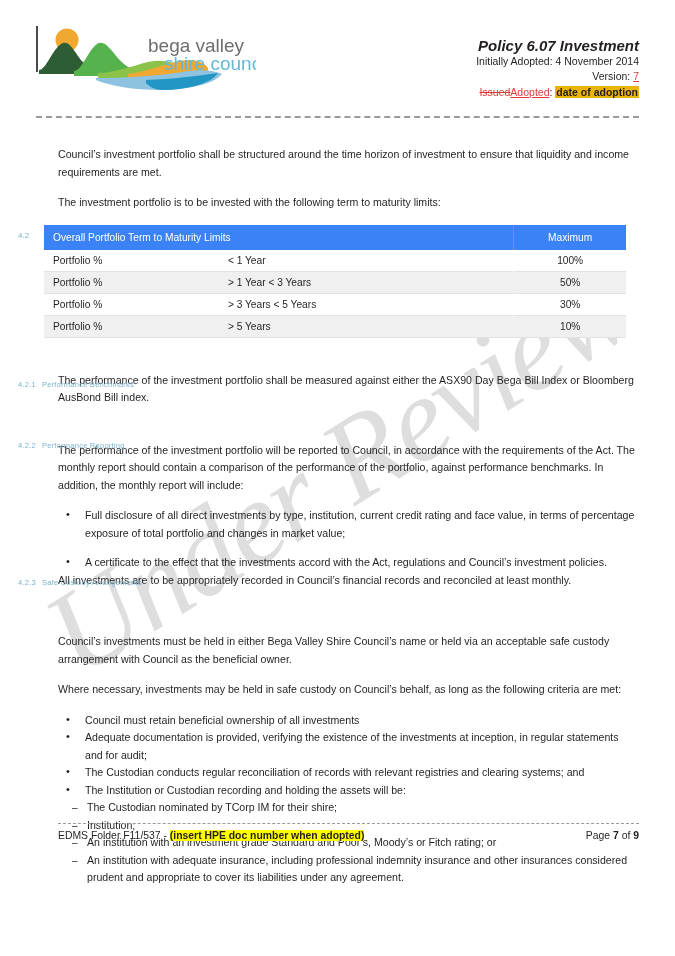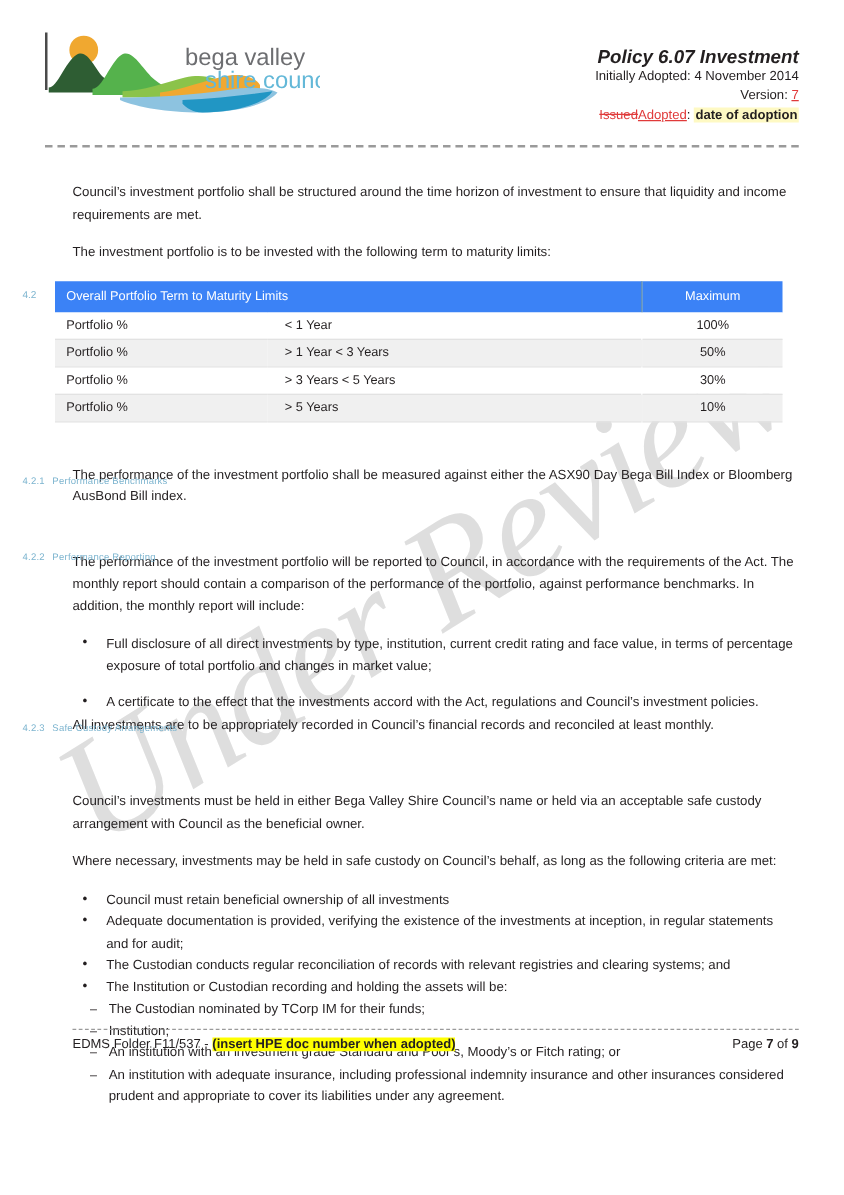--- a/index.html
+++ b/index.html
@@ -84,21 +84,21 @@
   .hm-policy { font-style: italic; font-weight: bold; font-size: 15px; }
   .hm-strike {
     color: #e03a3a;
     text-decoration: line-through;
   }
   .hm-ins {
     color: #e03a3a;
     text-decoration: underline;
   }
   .hm-hl {
-    background: #fef9c3;
+    background: #eab308;
     font-weight: bold;
     padding: 0 1px;
   }
   .rule {
     position: absolute;
     left: 36px;
     right: 36px;
     top: 116px;
     height: 0;
     border-top: 2px dashed #9a9a9a;
@@ -360,21 +360,21 @@
       <p class="para">Where necessary, investments may be held in safe custody on Council’s behalf, as long as the following criteria are met:</p>
 
       <ul class="bullets">
         <li class="compact"><span>Council must retain beneficial ownership of all investments</span></li>
         <li class="compact"><span>Adequate documentation is provided, verifying the existence of the investments at inception, in regular statements and for audit;</span></li>
         <li class="compact"><span>The Custodian conducts regular reconciliation of records with relevant registries and clearing systems; and</span></li>
         <li class="compact"><span>The Institution or Custodian recording and holding the assets will be:</span></li>
       </ul>
 
       <ul class="dashes">
-        <li><span>The Custodian nominated by TCorp IM for their funds;</span></li>
+        <li><span>The Custodian nominated by TCorp IM for their shire;</span></li>
         <li><span>Institution;</span></li>
         <li><span>An institution with an investment grade Standard and Poor’s, Moody’s or Fitch rating; or</span></li>
         <li><span>An institution with adequate insurance, including professional indemnity insurance and other insurances considered prudent and appropriate to cover its liabilities under any agreement.</span></li>
       </ul>
     </div>
 
     <div class="footer">
       <div class="footer-rule"></div>
       <div class="footer-row">
         <div><span>EDMS Folder F11/537 - </span><span class="footer-hl">(insert HPE doc number when adopted)</span></div>

